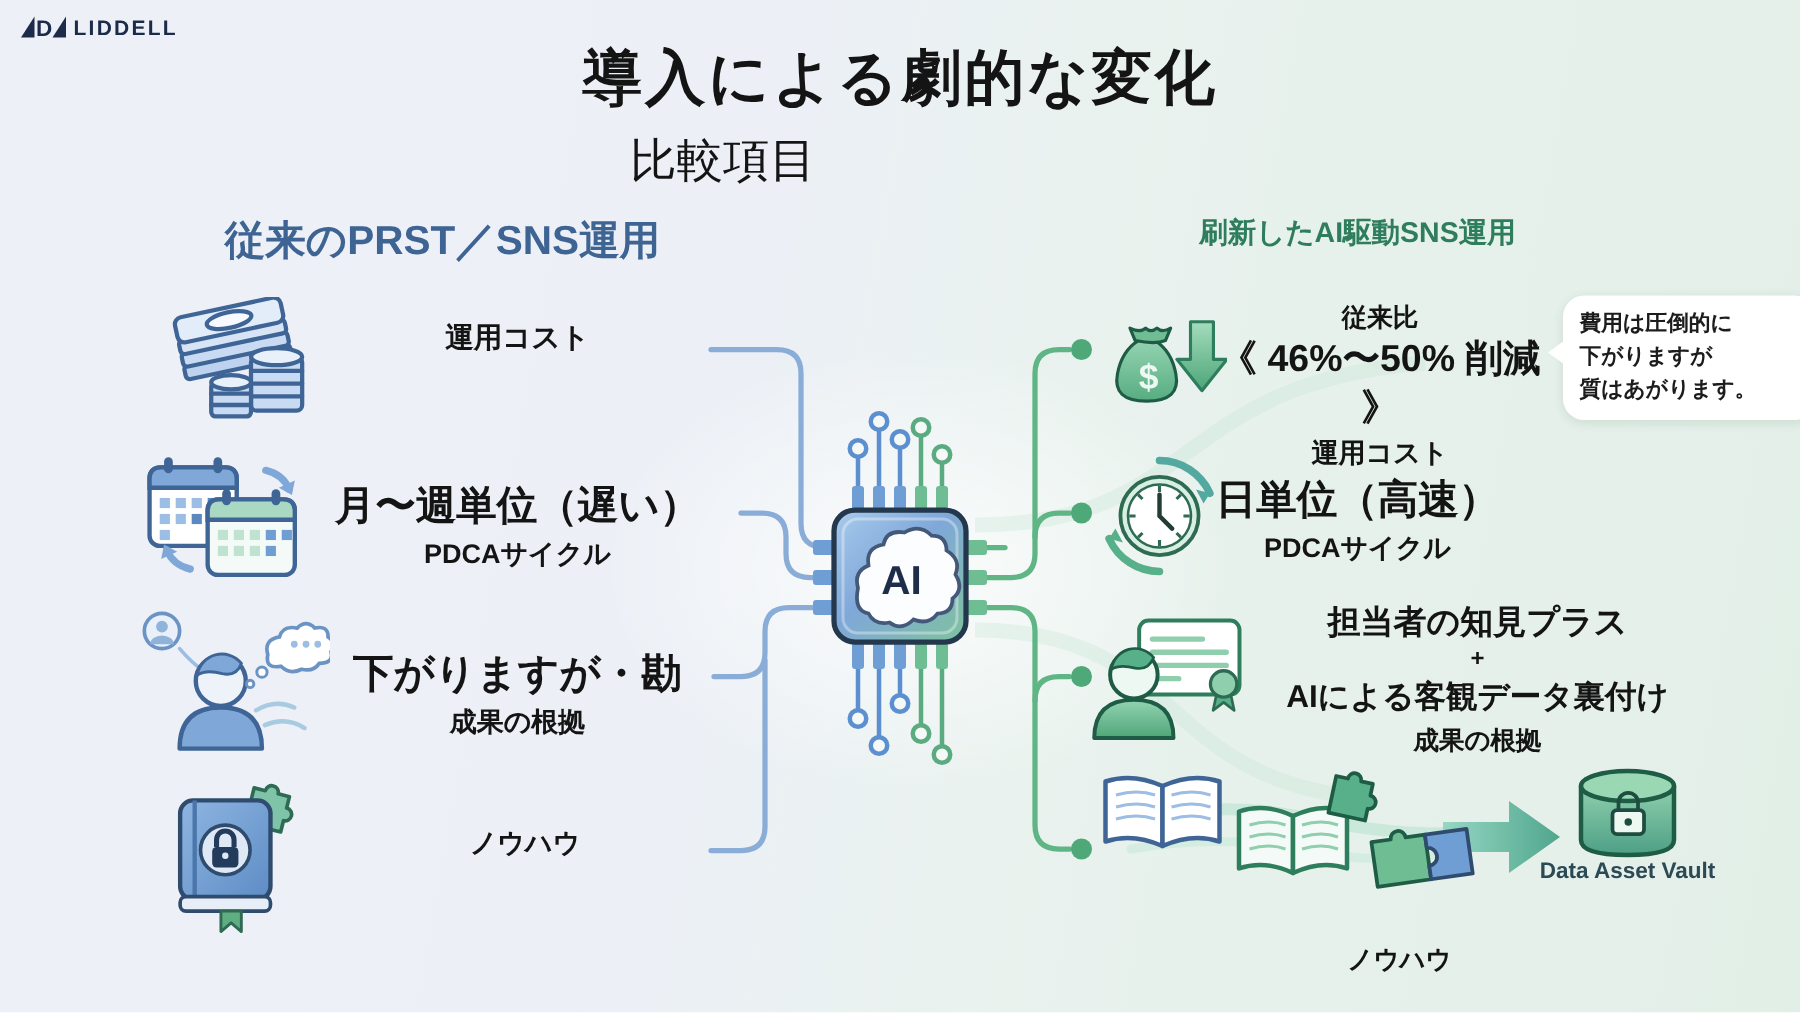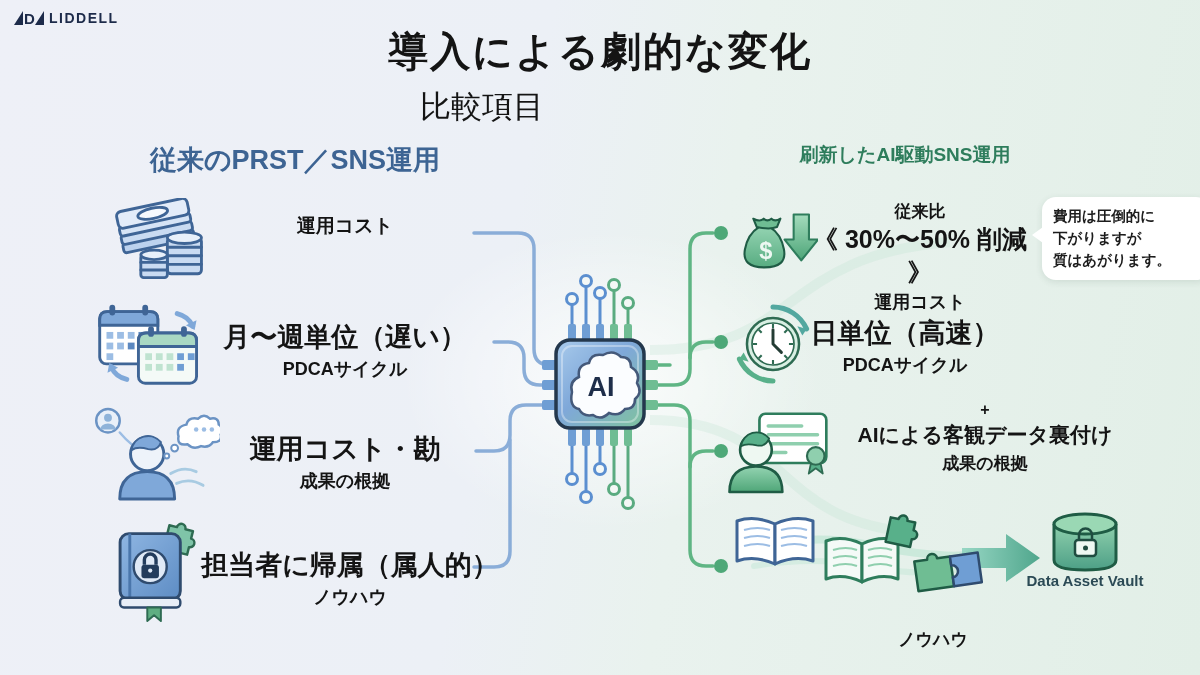--- a/index.html
+++ b/index.html
@@ -347,43 +347,43 @@
   </svg>
 
   <div id="l1-text" class="abs ctr txt l-row">
     <div class="t-sub">運用コスト</div>
   </div>
   <div id="l2-text" class="abs ctr txt l-row">
     <div class="t-main">月〜週単位（遅い）</div>
     <div class="t-sub">PDCAサイクル</div>
   </div>
   <div id="l3-text" class="abs ctr txt l-row">
-    <div class="t-main">運用コスト・勘</div>
+    <div class="t-main">下がりますが・勘</div>
     <div class="t-sub">成果の根拠</div>
   </div>
   <div id="l4-text" class="abs ctr txt l-row">
-    <div class="t-main">担当者に帰属（属人的）</div>
     <div class="t-sub">ノウハウ</div>
   </div>
 
   <div id="r1-text" class="abs ctr txt">
     <div class="t-top">従来比</div>
-    <div class="t-main">《 30%〜50% 削減 》</div>
+    <div class="t-main">《 46%〜50% 削減 》</div>
     <div class="t-sub">運用コスト</div>
   </div>
   <div id="bubble" class="abs">費用は圧倒的に
 下がりますが
 質はあがります。</div>
 
   <div id="r2-text" class="abs ctr txt">
     <div class="t-main">日単位（高速）</div>
     <div class="t-sub">PDCAサイクル</div>
   </div>
 
   <div id="r3-text" class="abs ctr txt">
+    <div class="l1">担当者の知見プラス</div>
     <div class="plus">+</div>
     <div class="l2">AIによる客観データ裏付け</div>
     <div class="t-sub">成果の根拠</div>
   </div>
 
   <div id="vault-label" class="abs ctr">Data Asset Vault</div>
   <div id="r4-sub" class="abs ctr txt">ノウハウ</div>
 </div>
 
 </body></html>

